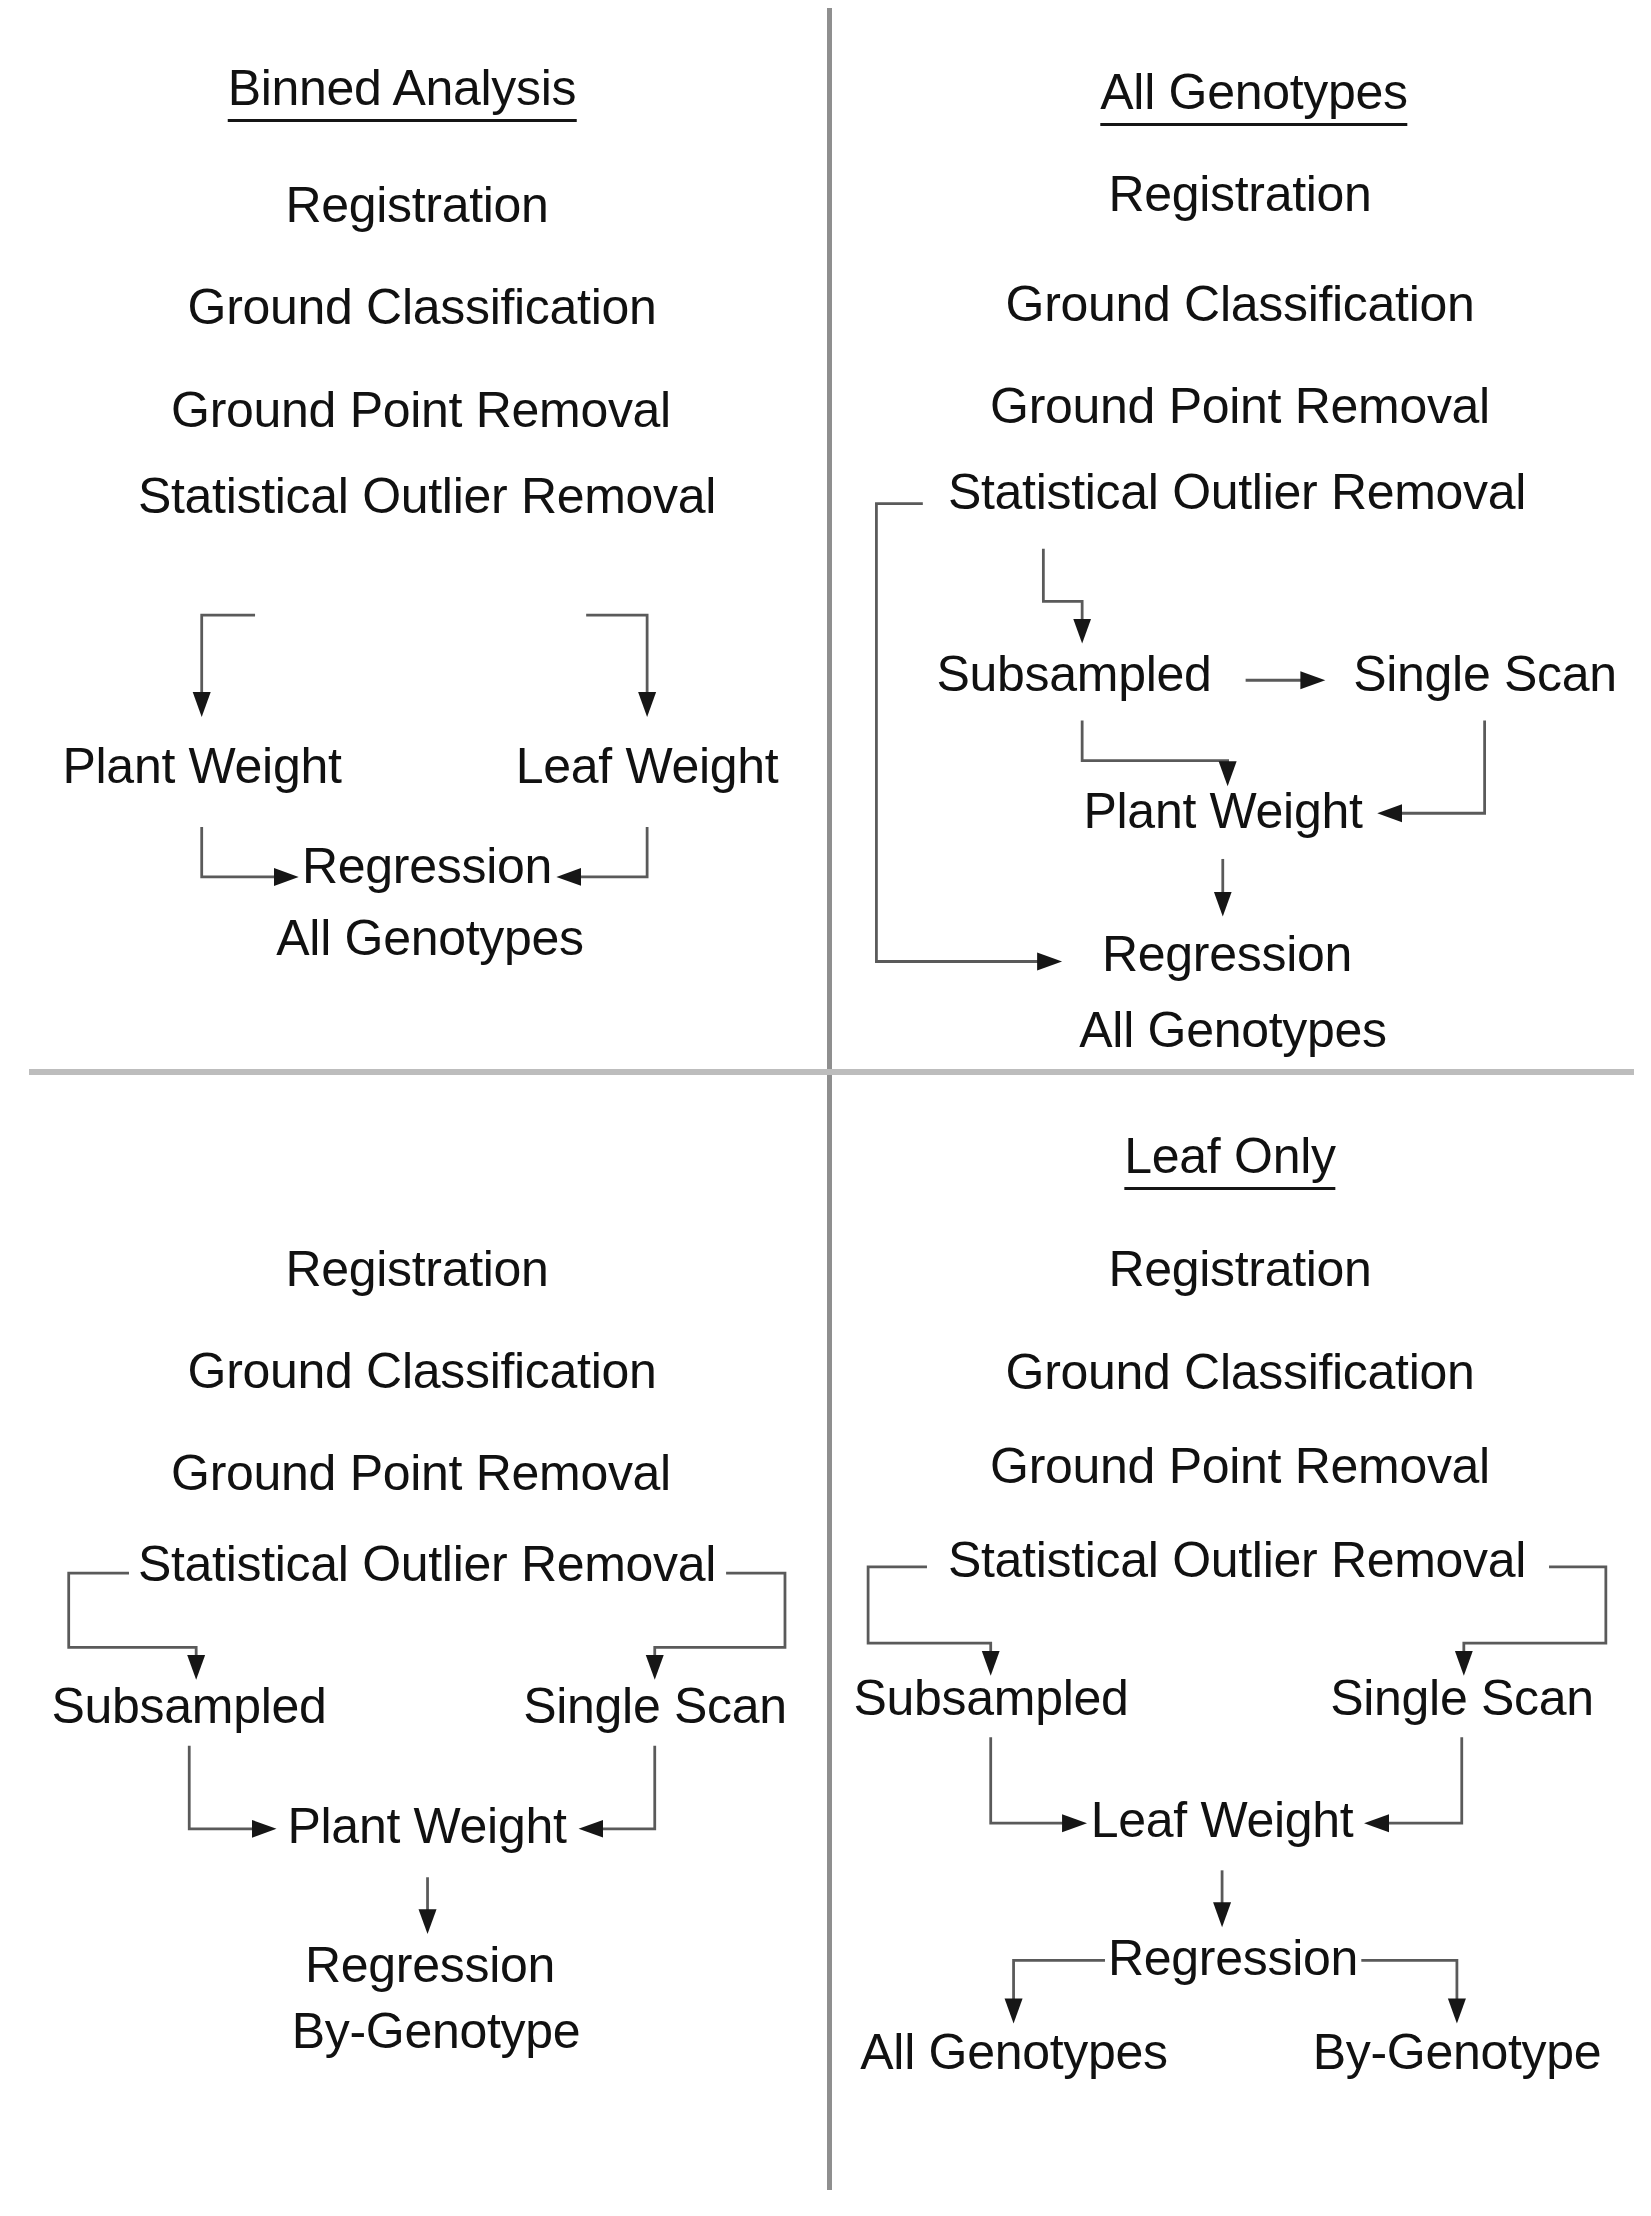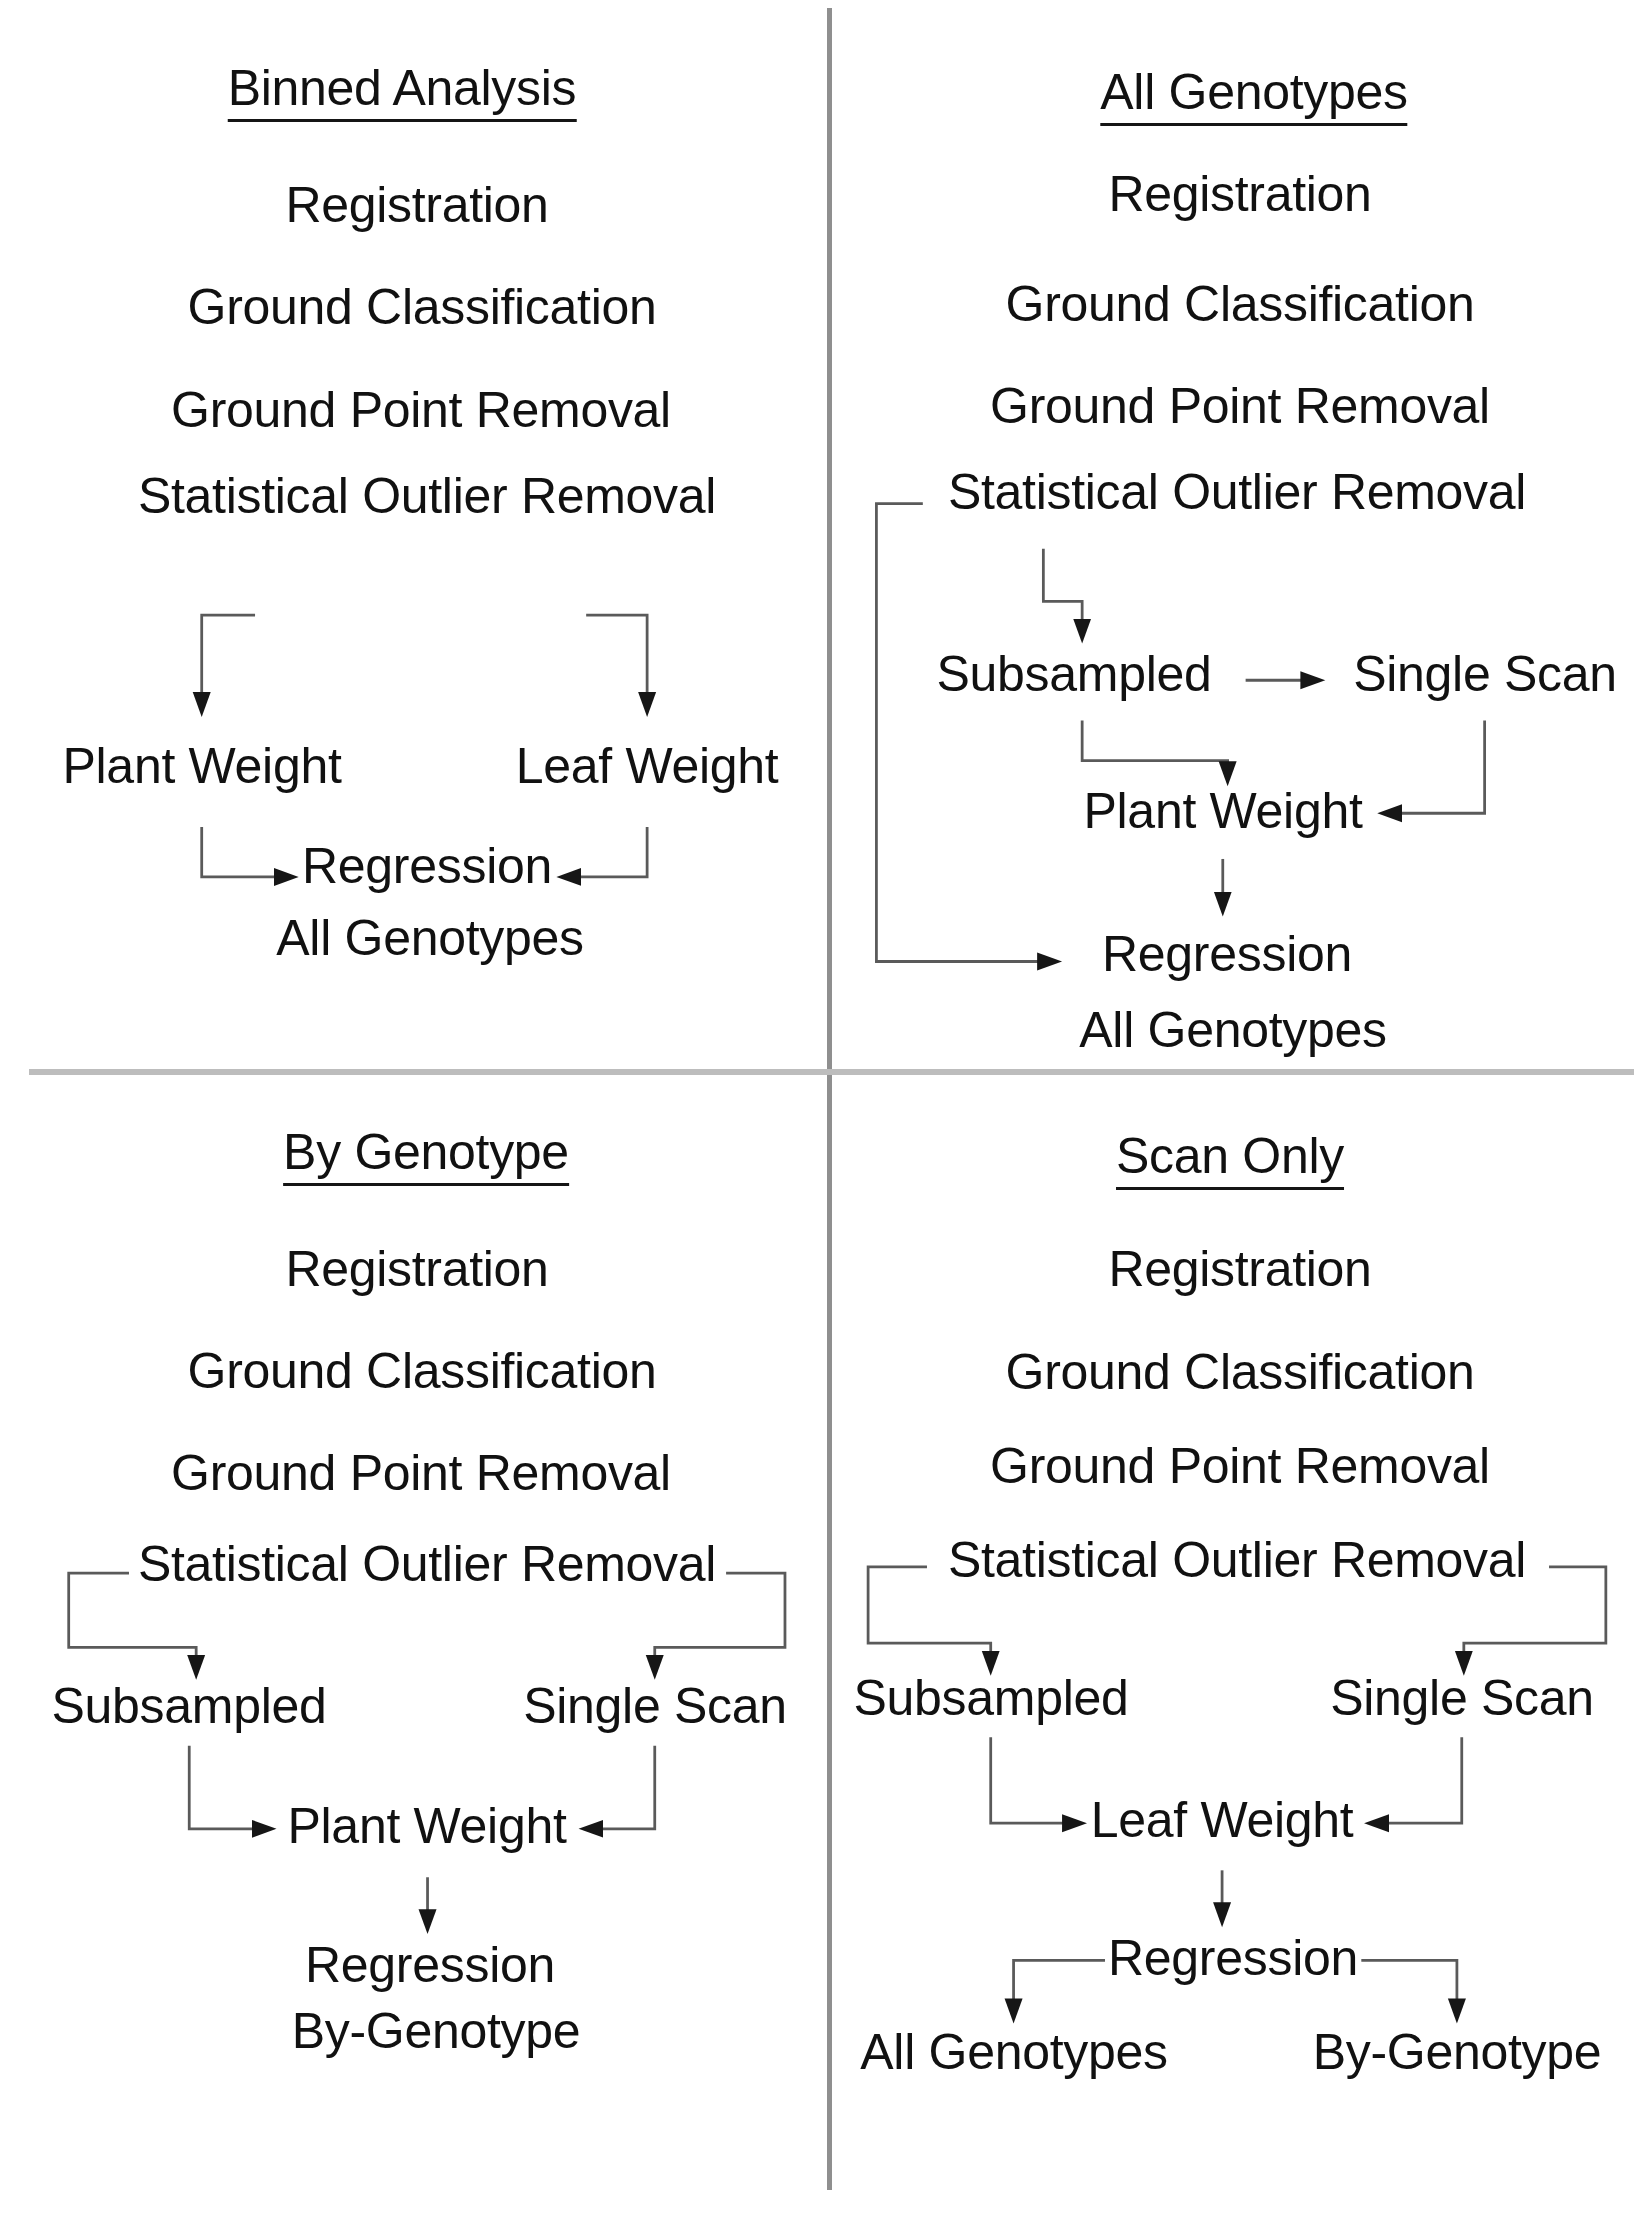--- a/index.html
+++ b/index.html
@@ -75,34 +75,33 @@
     <div class="t" style="left:1240px;top:376px;">Ground Point Removal</div>
     <div class="t" style="left:1237px;top:462px;">Statistical Outlier Removal</div>
     <div class="t" style="left:1074px;top:644px;">Subsampled</div>
     <div class="t" style="left:1485px;top:644px;">Single Scan</div>
     <div class="t" style="left:1223px;top:781px;">Plant Weight</div>
     <div class="t" style="left:1227px;top:924px;">Regression</div>
     <div class="t" style="left:1233px;top:1000px;">All Genotypes</div>
   </div>
 
   <div class="q">
-    <div class="t title" style="left:426px;top:1122px;">By Genotype</div>
     <div class="t" style="left:417px;top:1239px;">Registration</div>
     <div class="t" style="left:422px;top:1341px;">Ground Classification</div>
     <div class="t" style="left:421px;top:1443px;">Ground Point Removal</div>
     <div class="t" style="left:427px;top:1534px;">Statistical Outlier Removal</div>
     <div class="t" style="left:189px;top:1676px;">Subsampled</div>
     <div class="t" style="left:655px;top:1676px;">Single Scan</div>
     <div class="t" style="left:427px;top:1796px;">Plant Weight</div>
     <div class="t" style="left:430px;top:1935px;">Regression</div>
     <div class="t" style="left:436px;top:2001px;">By-Genotype</div>
   </div>
 
   <div class="q">
-    <div class="t title" style="left:1230px;top:1126px;">Scan Only</div>
+    <div class="t title" style="left:1230px;top:1126px;">Leaf Only</div>
     <div class="t" style="left:1240px;top:1239px;">Registration</div>
     <div class="t" style="left:1240px;top:1342px;">Ground Classification</div>
     <div class="t" style="left:1240px;top:1436px;">Ground Point Removal</div>
     <div class="t" style="left:1237px;top:1530px;">Statistical Outlier Removal</div>
     <div class="t" style="left:991px;top:1668px;">Subsampled</div>
     <div class="t" style="left:1462px;top:1668px;">Single Scan</div>
     <div class="t" style="left:1222px;top:1790px;">Leaf Weight</div>
     <div class="t" style="left:1233px;top:1928px;">Regression</div>
     <div class="t" style="left:1014px;top:2022px;">All Genotypes</div>
     <div class="t" style="left:1457px;top:2022px;">By-Genotype</div>

